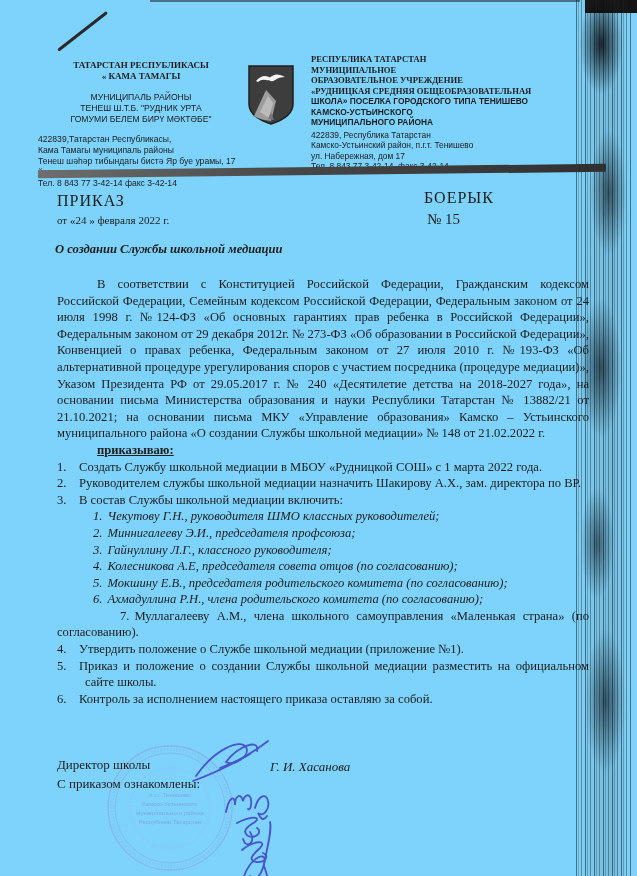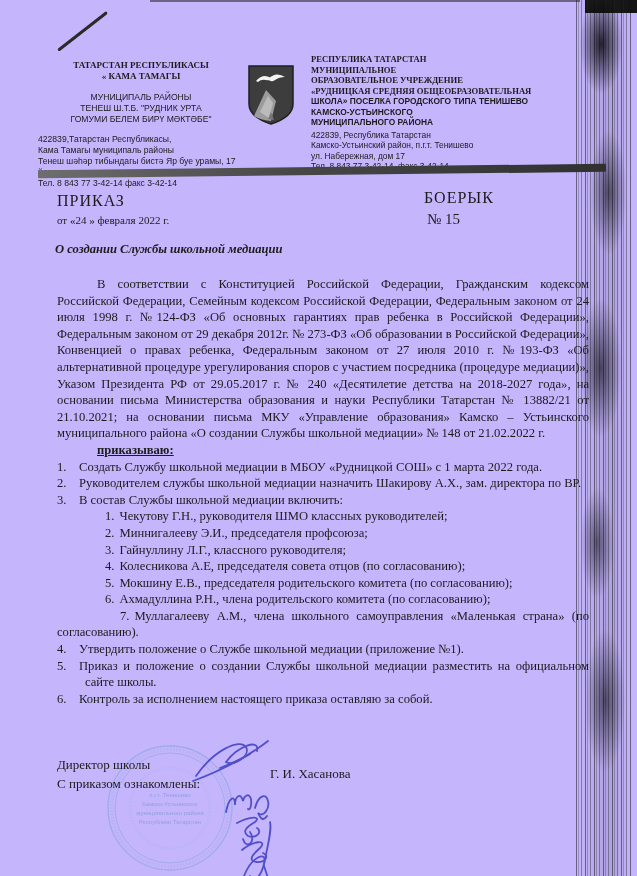--- a/index.html
+++ b/index.html
@@ -1,16 +1,16 @@
 <!DOCTYPE html>
 <html><head>
 <meta charset="utf-8">
 <style>
   html,body{margin:0;padding:0;background:#e8e8e8;}
-  .page{position:relative;width:637px;height:876px;margin:0 auto;background:#c4b5fd;
+  .page{position:relative;width:637px;height:876px;margin:0 auto;background:#7dd3fc;
         overflow:hidden;font-family:"Liberation Serif",serif;color:#1c1c1c;}
   
   .top-edge-line{position:absolute;top:0;left:150px;width:430px;height:2px;background:rgba(35,35,35,.55);}
   .corner-black{position:absolute;top:0;right:0;width:52px;height:13px;background:#141414;}
   .pen-stroke{position:absolute;left:58px;top:49px;width:62px;height:2.6px;background:#2a2a2a;
               border-radius:2px;transform:rotate(-38deg);transform-origin:left center;}
   .scan-band{position:absolute;top:0;right:5px;width:56px;height:876px;
     background:
       radial-gradient(ellipse 30px 70px at 45% 5%, rgba(0,0,0,.8), transparent 72%),
       radial-gradient(ellipse 26px 90px at 58% 22%, rgba(0,0,0,.55), transparent 70%),
@@ -40,27 +40,27 @@
   .t-date{position:absolute;left:57px;top:214px;font-size:11px;}
   .t-boeryk{position:absolute;left:424px;top:189px;font-size:16px;letter-spacing:1px;}
   .t-num{position:absolute;left:427px;top:211px;font-size:15px;}
   .subject{position:absolute;left:55px;top:242px;font-size:12.6px;font-weight:bold;font-style:italic;}
   
   .doc-body{position:absolute;left:57px;top:276px;width:532px;font-size:12.6px;line-height:16.6px;}
   .intro{text-align:justify;text-indent:40px;}
   .directive{font-weight:bold;margin-left:40px;text-decoration:underline;}
   .li{padding-left:28px;text-indent:-28px;text-align:justify;}
   .li .num{display:inline-block;width:22px;text-indent:0;}
-  .sub{margin-left:48px;}
+  .sub{margin-left:36px;font-style:italic;}
   .sub .num{margin-right:5px;}
   .sub7{text-indent:63px;text-align:justify;}
   .sub7 .num{margin-right:5px;}
   
   .sig-block{position:absolute;left:57px;top:755px;width:532px;font-size:13px;line-height:19px;z-index:3;}
-  .sig-name{position:absolute;left:213px;top:9px;}
+  .sig-name{position:absolute;left:213px;top:2px;font-style:italic;}
   .stamp{position:absolute;left:104px;top:742px;width:132px;height:132px;z-index:1;opacity:.85;}
   .autographs{position:absolute;left:180px;top:726px;width:170px;height:150px;z-index:4;}
 </style>
 </head>
 <body>
 
 <div class="page">
 
   <div class="top-edge-line"></div>
   <div class="corner-black"></div>

